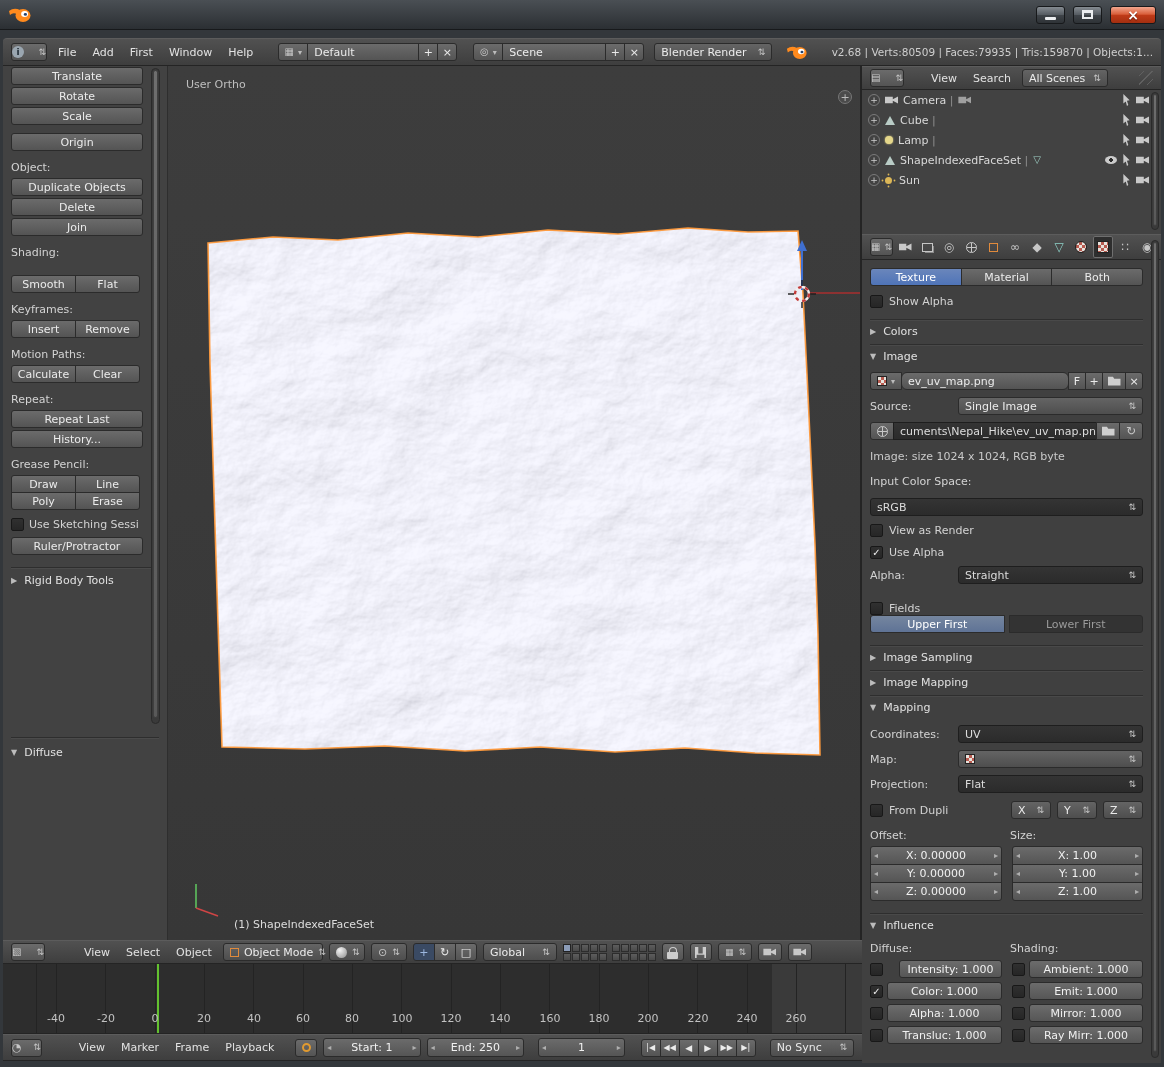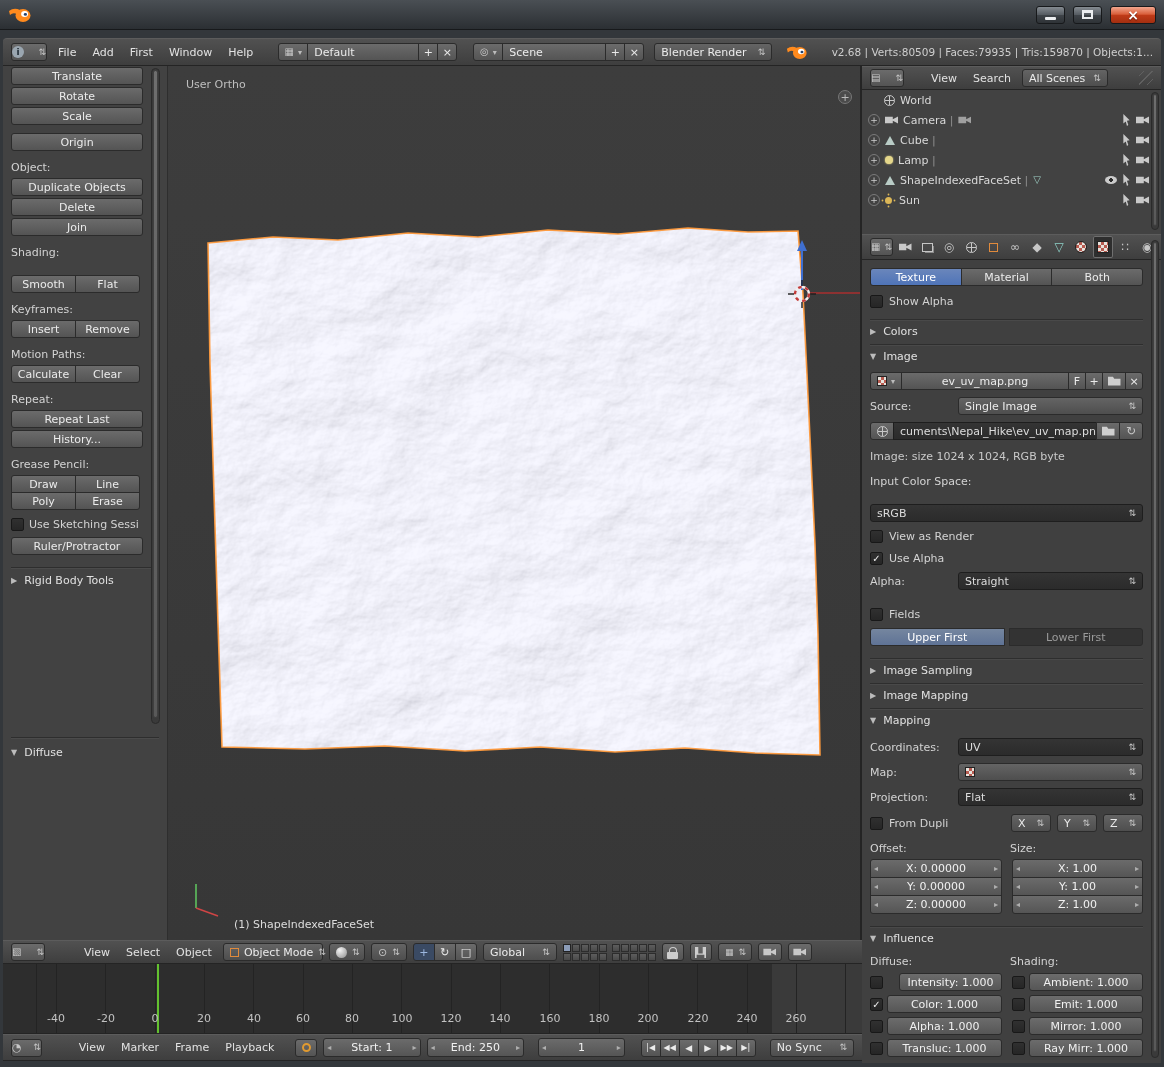--- a/index.html
+++ b/index.html
@@ -411,24 +411,20 @@
       </span>
     <span class="mi" style="margin-left:16px">View</span>
     <span class="mi">Search</span>
     <span class="dd" style="width:86px">
         <span>All Scenes</span>
         <span class="ud">⇅</span>
       </span>
     <span class="grip" style="width:14px;height:14px;margin-left:auto"></span>
   </div>
   <div class="a" style="left:862px;top:90px;width:299px;height:144px;background:#424242;overflow:hidden">
-    <div class="orow" style="padding-left:22px">
-      <span class="i-globe"></span>
-      <span class="oname onp">World</span>
-    </div>
     <div class="orow">
       <span class="oexp">+</span>
       <span class="i-cam"></span>
       <span class="oname">Camera</span>
       <span class="i-cam" style="opacity:.7"></span>
       <span style="margin-left:auto"></span>
       <span class="i-ptr"></span>
       <span class="i-cam" style="margin-right:12px"></span>
     </div>
     <div class="orow">
@@ -537,21 +533,21 @@
     <div class="sep" style="margin-top:6px"></div>
     <div class="ph" style="margin-top:5px">
         <span class="tri">▼</span>
         <span>Image</span>
       </div>
     <div class="fx" style="margin-top:9px;gap:0">
       <span class="btn" style="width:32px;border-radius:3px 0 0 3px">
           <span class="checker" style="width:10px;height:10px"></span>
           <span class="tri">▾</span>
         </span>
-      <span class="btn" style="flex:1;border-radius:0;margin-left:-1px;justify-content:center;padding:0 6px">
+      <span class="btn" style="flex:1;border-radius:6px;margin-left:-1px;justify-content:flex-start;padding:0 6px">
           <span>ev_uv_map.png</span>
         </span>
       <span class="btn" style="width:18px;border-radius:0;margin-left:-1px">
           <span>F</span>
         </span>
       <span class="btn" style="width:18px;border-radius:0;margin-left:-1px">+</span>
       <span class="btn" style="width:24px;border-radius:0;margin-left:-1px">
           <span class="i-folder"></span>
         </span>
       <span class="btn" style="width:18px;border-radius:0 3px 3px 0;margin-left:-1px">×</span>
@@ -572,21 +568,21 @@
         </span>
       <span class="btn" style="width:24px;border-radius:0;margin-left:-1px">
           <span class="i-folder"></span>
         </span>
       <span class="btn" style="width:24px;border-radius:0 3px 3px 0;margin-left:-1px">
           <span class="glyph">↻</span>
         </span>
     </div>
     <div class="lab" style="margin-top:10px;color:#c9c9c9">Image: size 1024 x 1024, RGB byte</div>
     <div class="lab" style="margin-top:12px">Input Color Space:</div>
-    <div class="dd dk" style="margin-top:16px">
+    <div class="dd dk" style="margin-top:10px">
         <span>sRGB</span>
         <span class="ud">⇅</span>
       </div>
     <div class="fx" style="margin-top:8px;gap:6px">
       <span class="cb"></span>
       <span class="lab">View as Render</span>
     </div>
     <div class="fx" style="margin-top:9px;gap:6px">
       <span class="cb on"></span>
       <span class="lab">Use Alpha</span>
@@ -595,21 +591,21 @@
       <span class="lab" style="width:88px">Alpha:</span>
       <span class="dd dk" style="flex:1">
           <span>Straight</span>
           <span class="ud">⇅</span>
         </span>
     </div>
     <div class="fx" style="margin-top:18px;gap:6px">
       <span class="cb"></span>
       <span class="lab">Fields</span>
     </div>
-    <div class="fx" style="margin-top:7px;gap:5px">
+    <div class="fx" style="margin-top:0;gap:5px">
       <span class="btn" style="flex:1;border-radius:3px 0 0 3px;background:linear-gradient(#75869f,#5f7396);color:#fff">
           <span>Upper First</span>
         </span>
       <span class="btn" style="flex:1;border-radius:0 3px 3px 0;margin-left:-1px;background:#333;color:#9a9a9a">
           <span>Lower First</span>
         </span>
     </div>
     <div class="sep" style="margin-top:12px"></div>
     <div class="ph" style="margin-top:5px">
         <span class="tri">▶</span>

